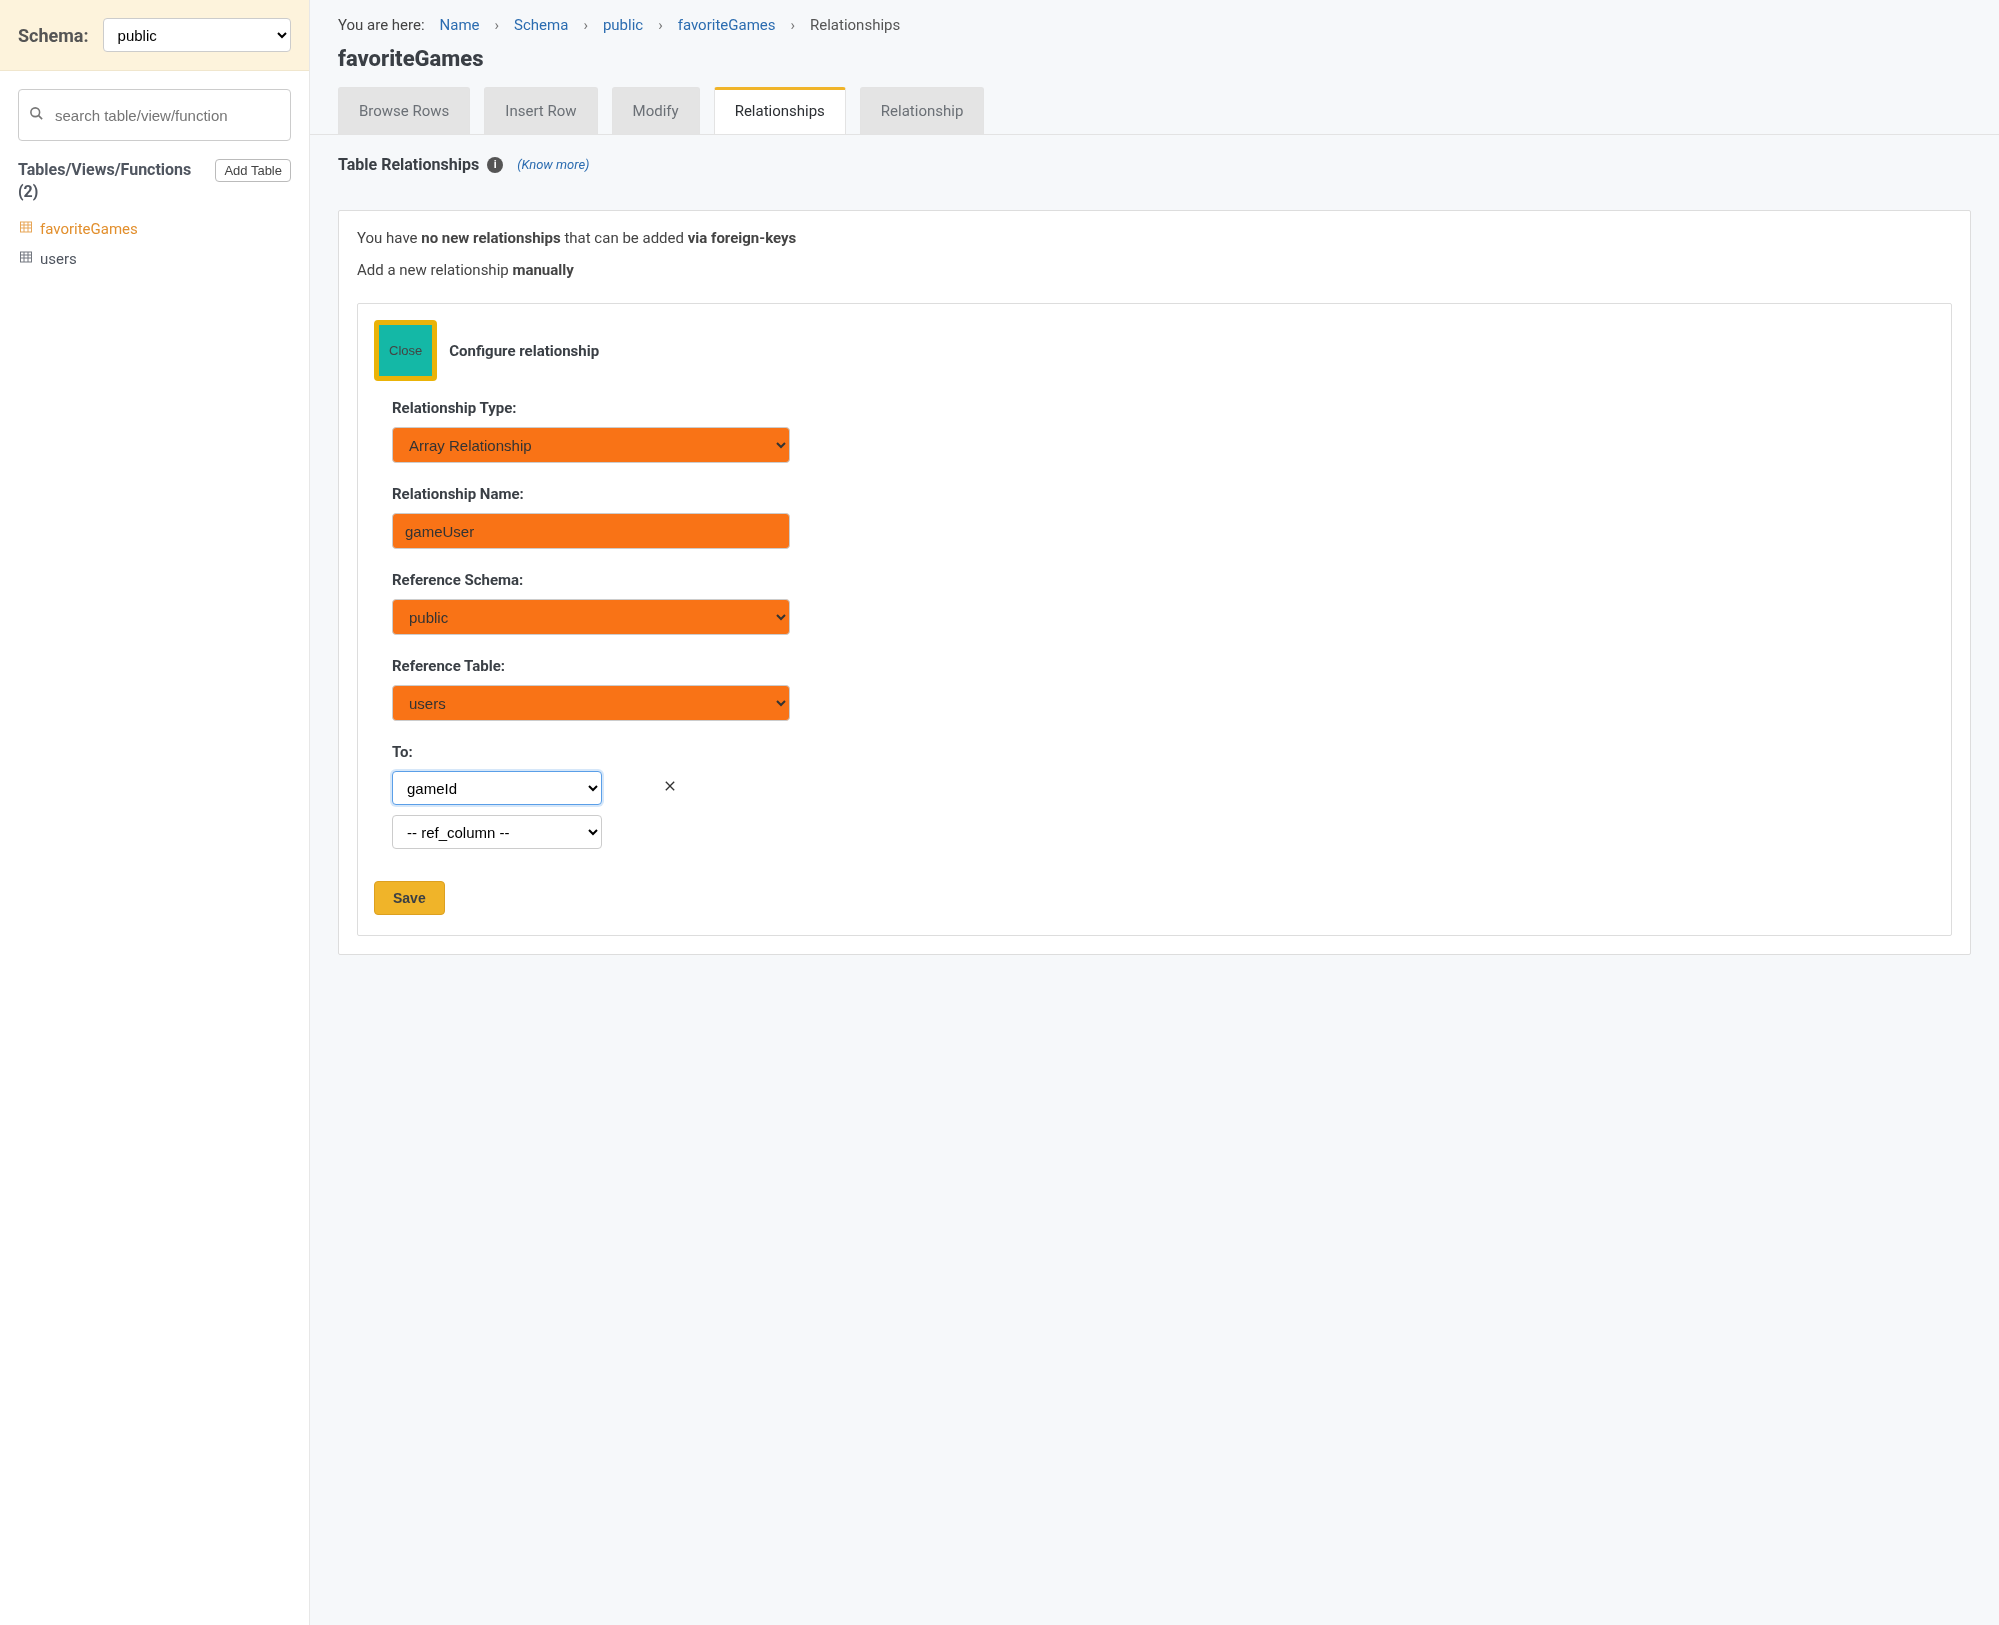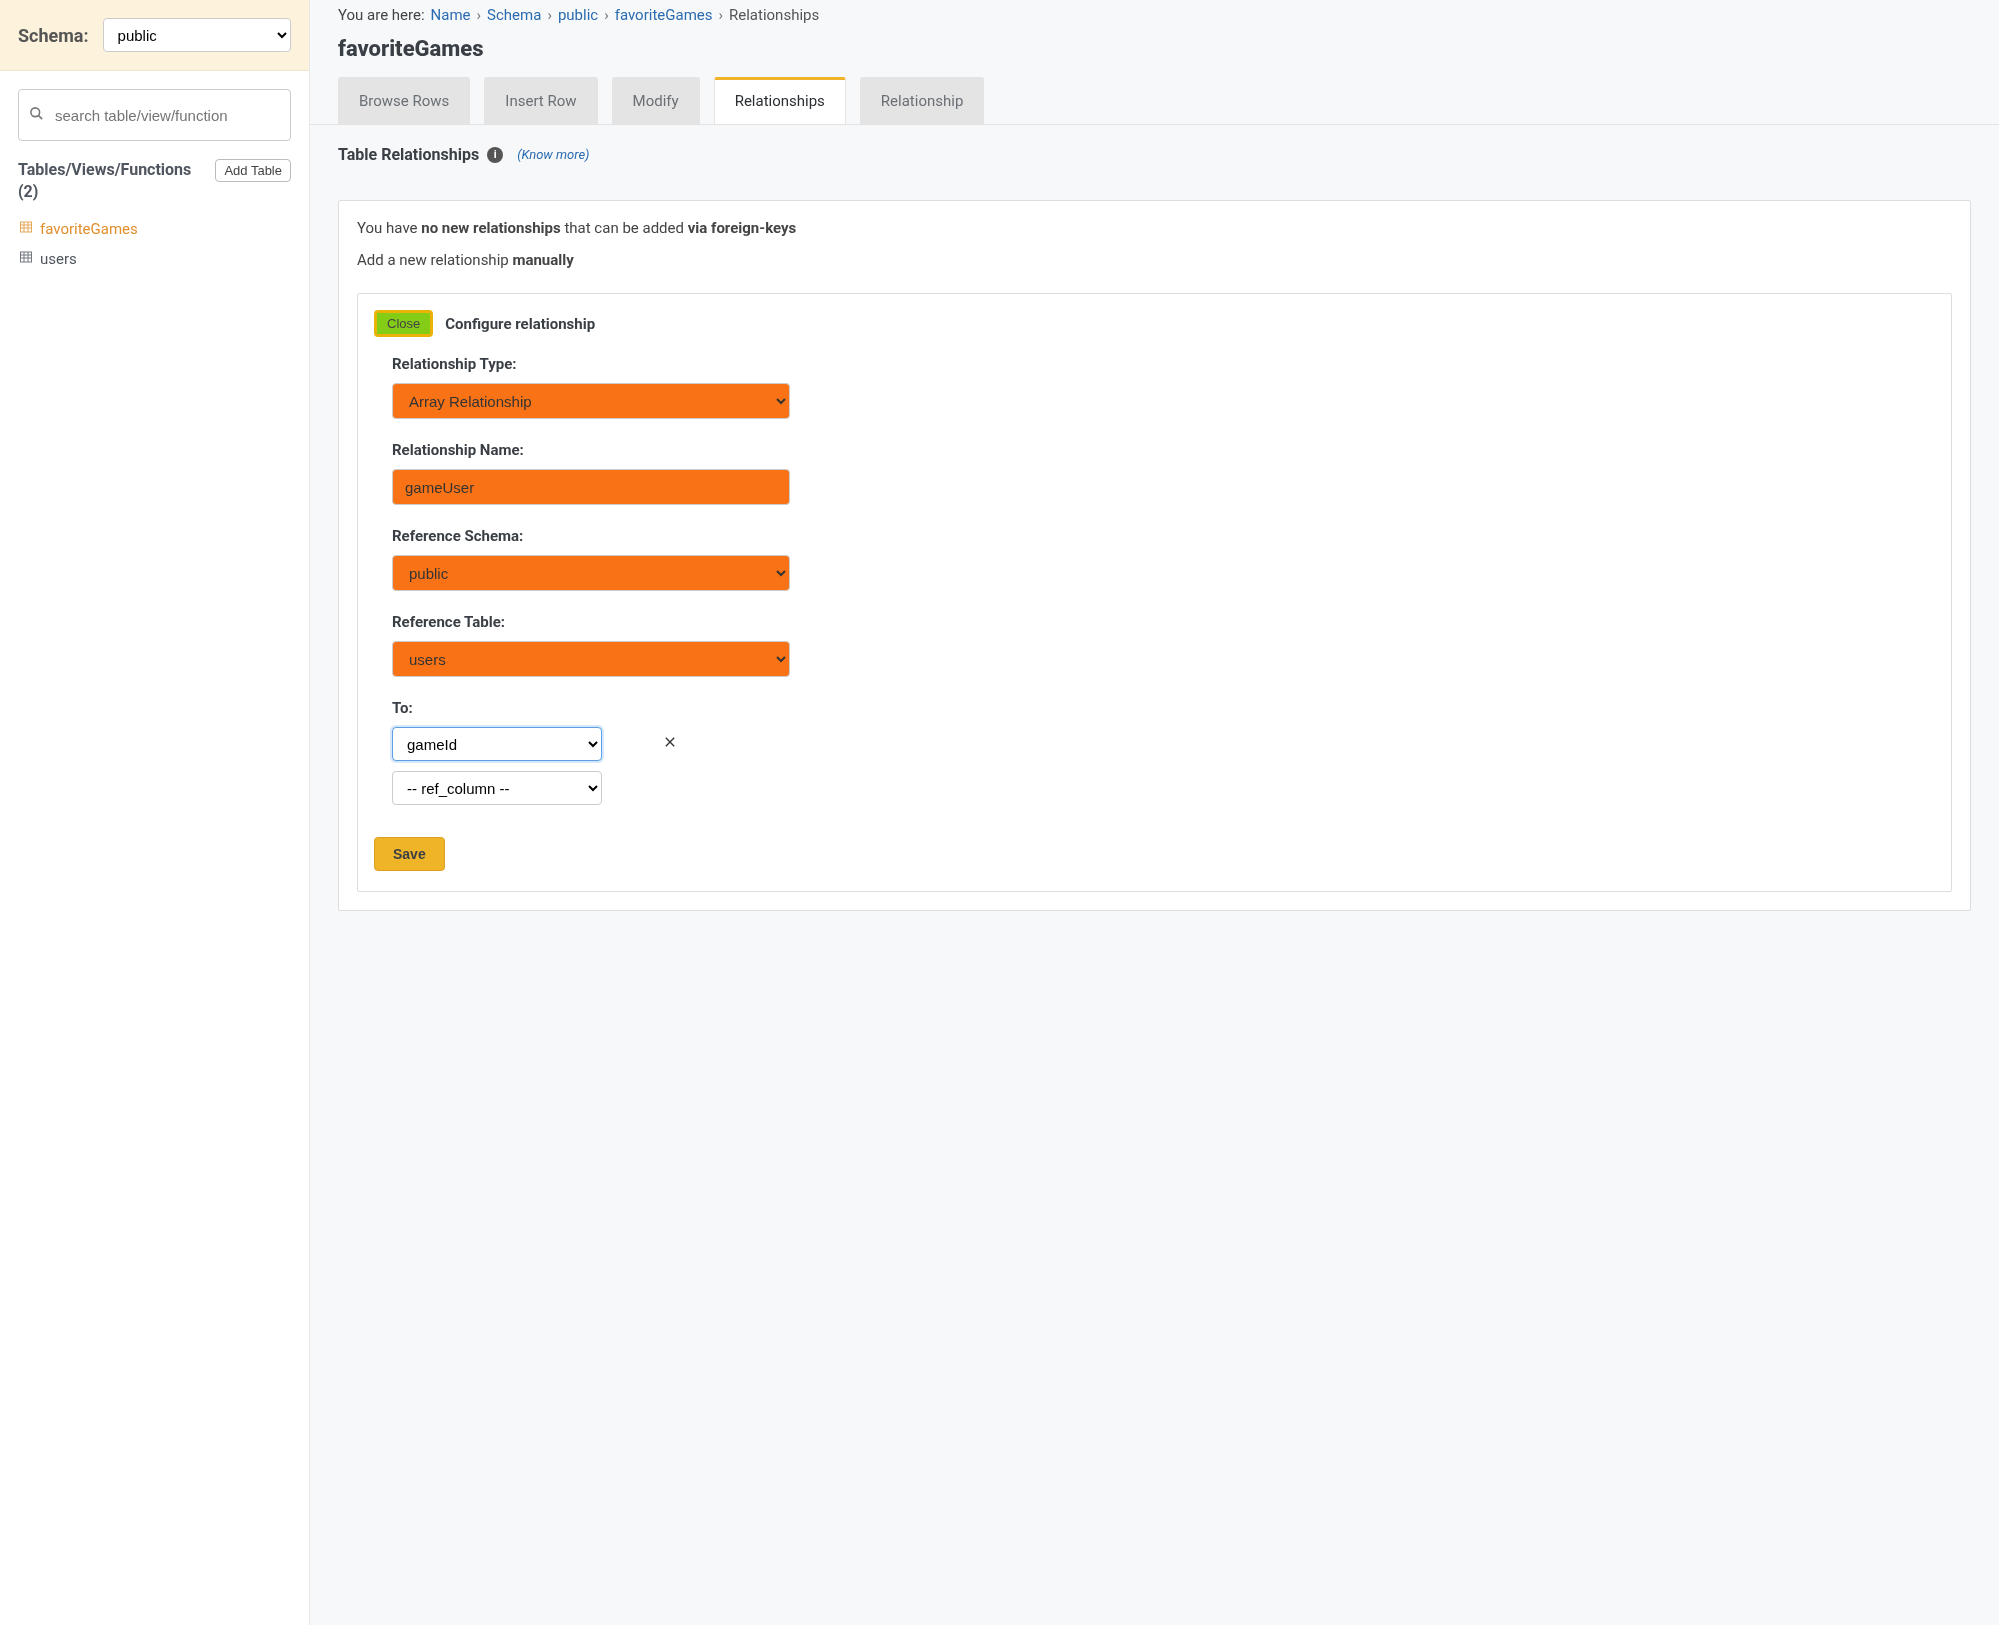--- a/index.html
+++ b/index.html
@@ -92,24 +92,24 @@
     background: #eef0f2;
     font-size: 16px;
     color: #505660;
     border-top: 1px solid #e5e5e5;
     border-bottom: 1px solid #e5e5e5;
     cursor: pointer;
   }
 
   .main { flex: 1; padding: 0; min-width: 0; }
   .breadcrumb {
-    padding: 6px 28px 8px;
+    padding: 16px 28px 8px;
     font-size: 15px;
     color: #444;
-    display: flex; flex-wrap: wrap; gap: 6px; align-items: center;
+    display: flex; flex-wrap: wrap; gap: 15px; align-items: center;
   }
   .breadcrumb .bc-link { color: #2b6cb0; cursor: pointer; }
   .breadcrumb .bc-sep { color: #777; }
   .breadcrumb .bc-current { color: #555; }
   .page-title {
     padding: 4px 28px 16px;
     font-size: 22px;
     font-weight: 800;
     color: #3a3f45;
   }
@@ -167,24 +167,24 @@
   .config-box {
     margin: 10px 8px 0;
     border: 1px solid #ddd;
     border-radius: 2px;
     padding: 16px 16px 20px;
   }
   .config-header {
     display: flex; align-items: center; gap: 12px; margin-bottom: 18px;
   }
   .close-btn {
-    background: #84cc16;
-    border: 3px solid #eab308;
-    border-radius: 4px;
-    padding: 3px 10px;
+    background: #14b8a6;
+    border: 5px solid #eab308;
+    border-radius: 4px;
+    padding: 18px 10px;
     font-size: 13px;
     color: #444;
     cursor: pointer;
   }
   .config-title { font-weight: 700; font-size: 15px; color: #3a3f45; }
   .form-group { margin: 0 0 22px 18px; }
   .form-label { font-weight: 700; font-size: 15px; color: #3a3f45; margin-bottom: 10px; display: block;}
   .form-select, .form-input {
     width: 398px;
     height: 36px;

